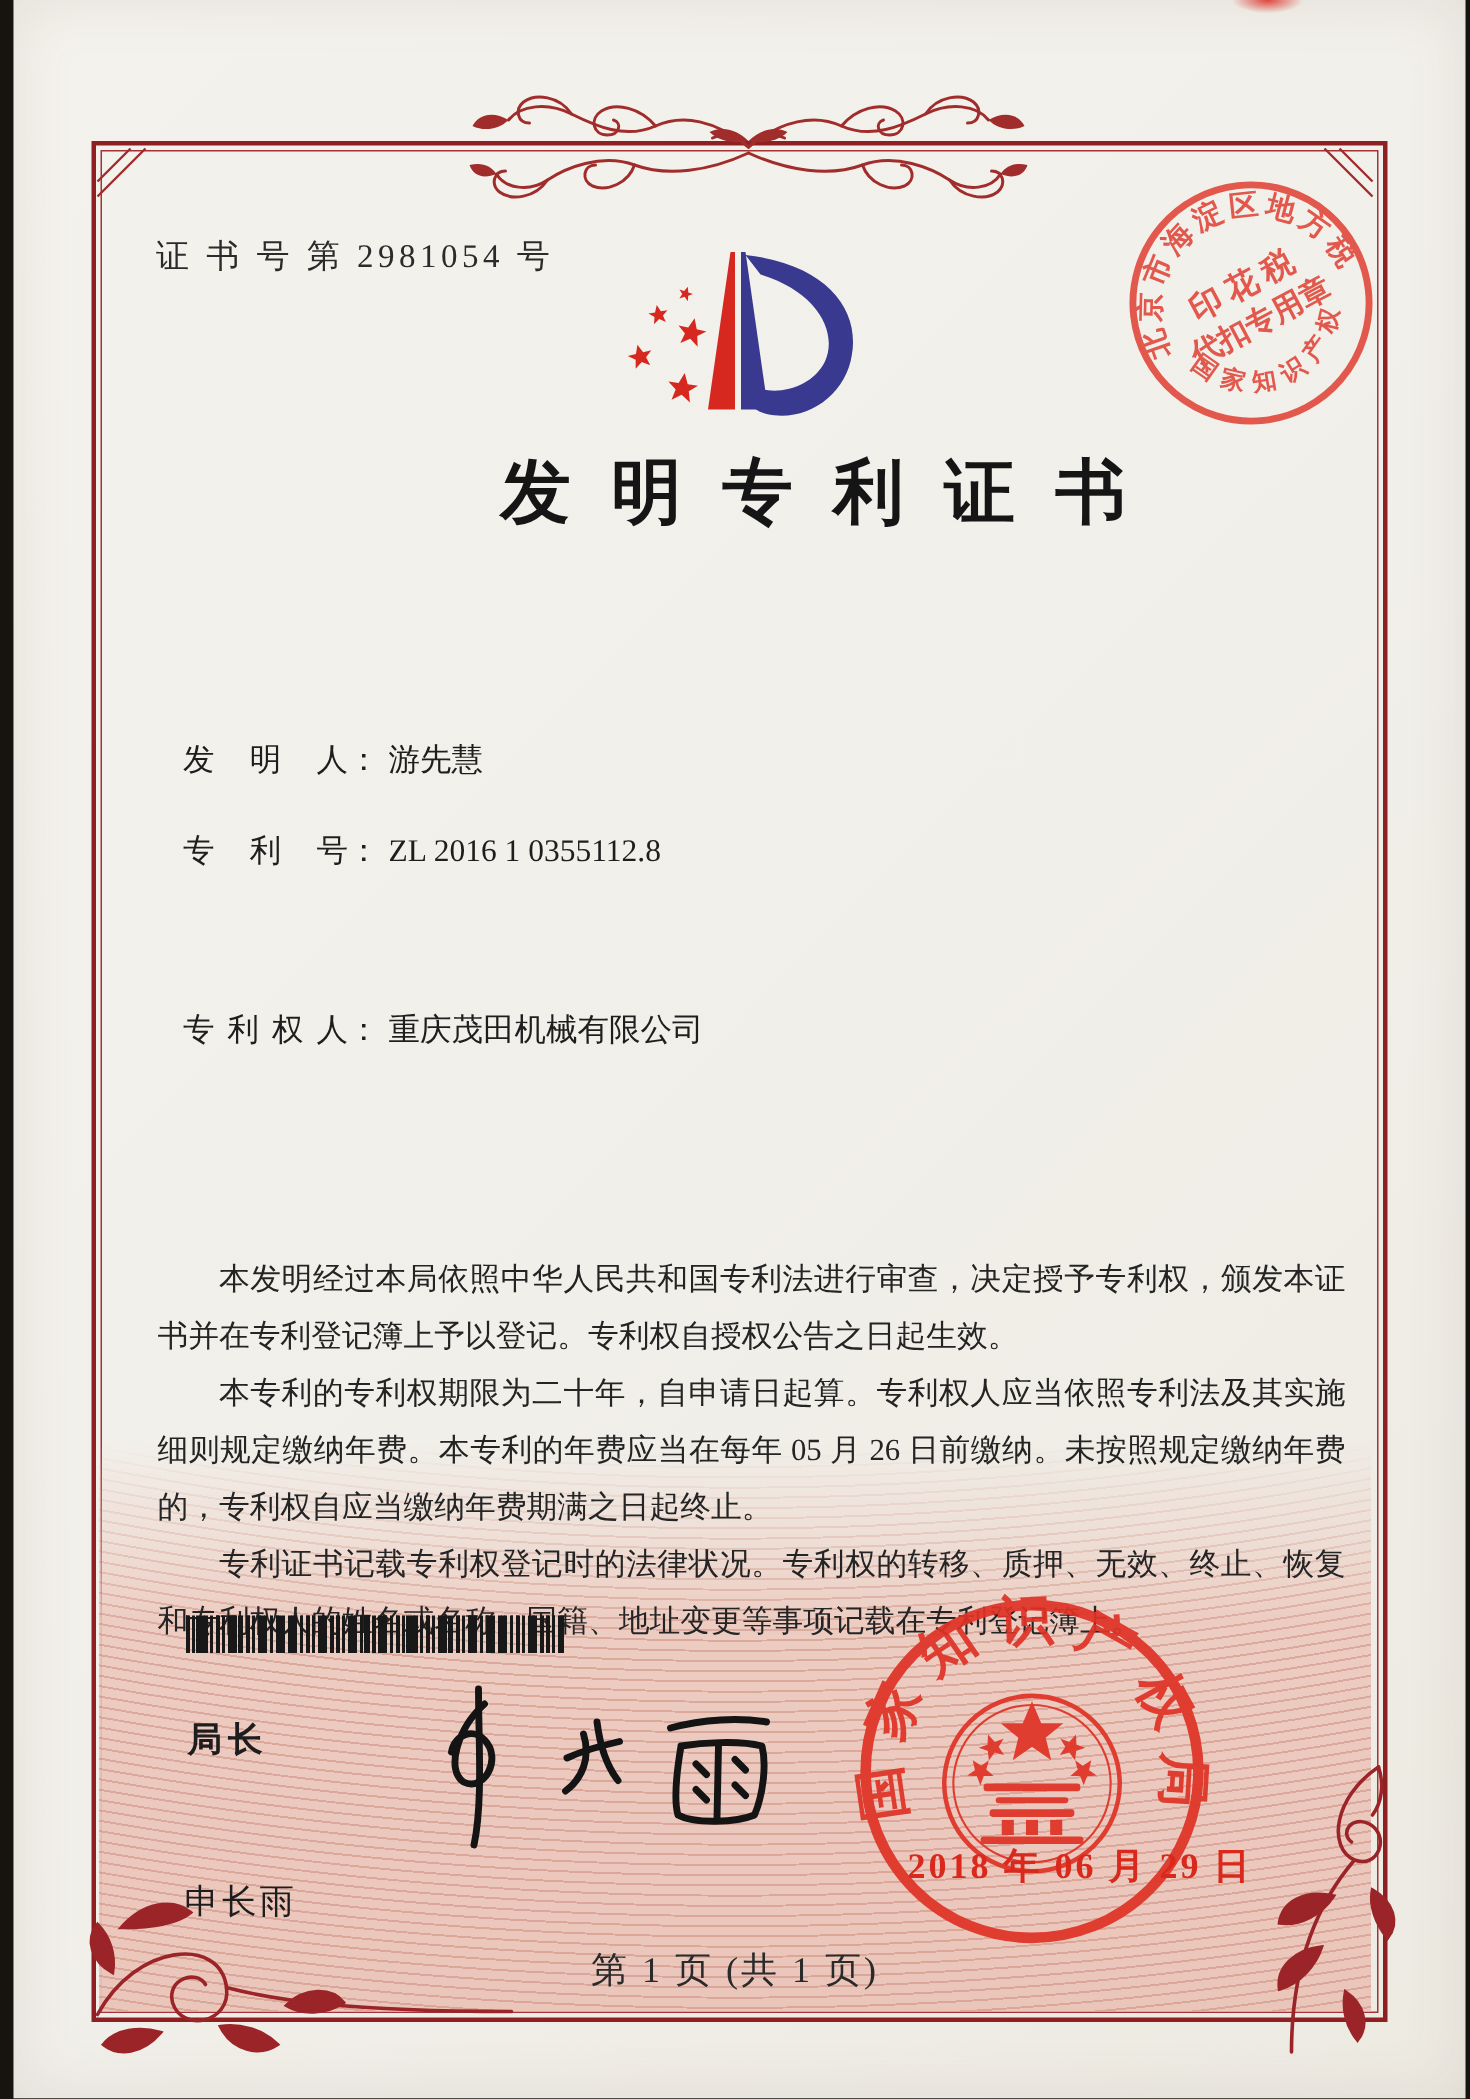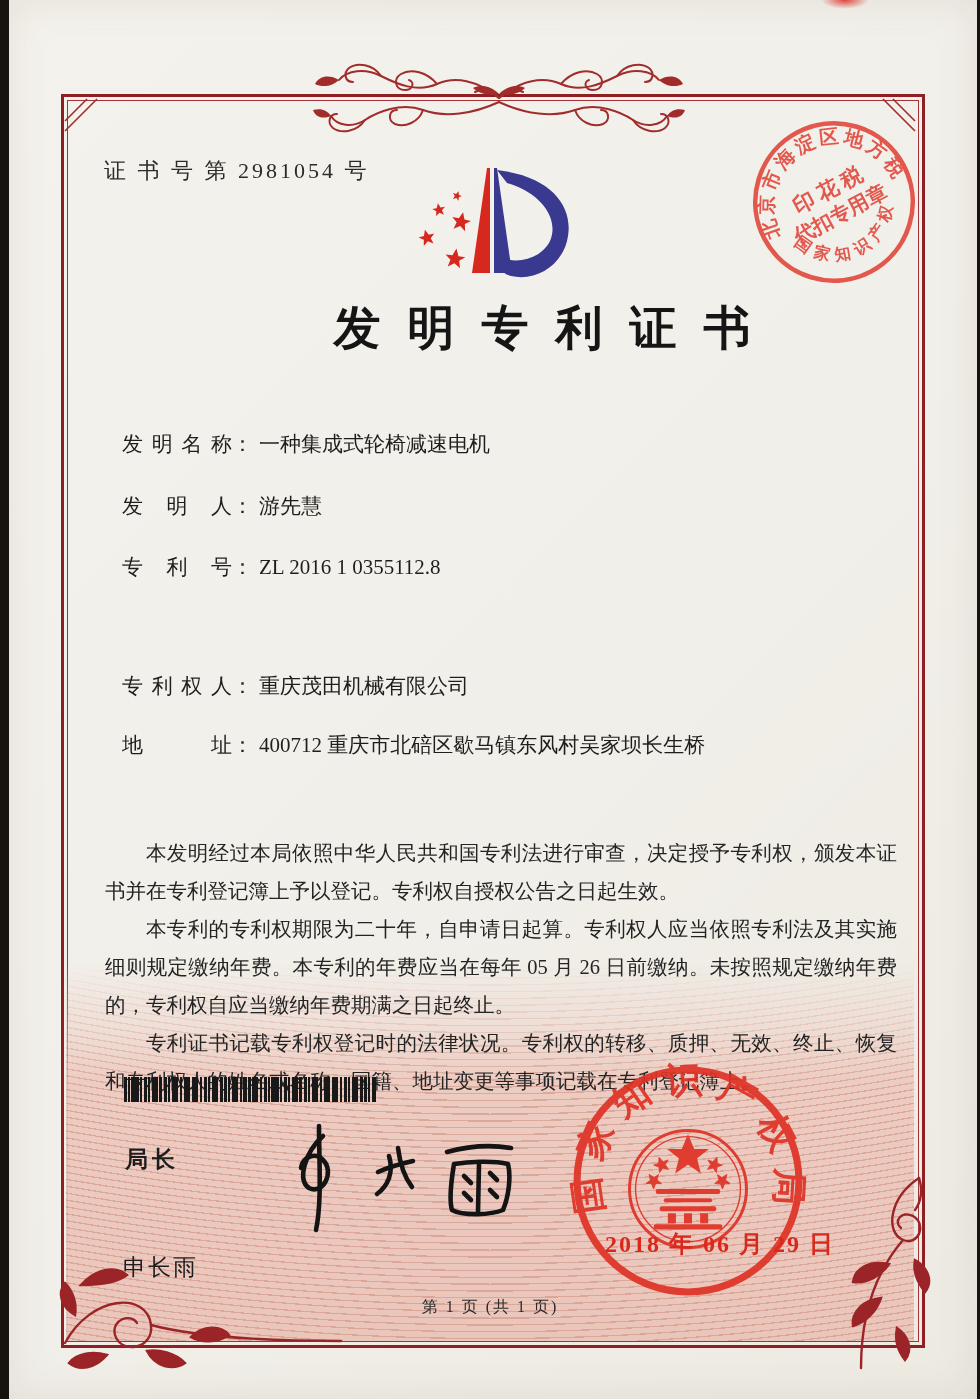--- a/index.html
+++ b/index.html
@@ -77,21 +77,21 @@
   .sig-name{position:absolute;left:114px;top:1252px;font-size:23px;color:#1d1d1d;letter-spacing:2px;}
   .sig-svg{position:absolute;left:252px;top:1120px;}
   .seal-svg{position:absolute;left:558px;top:1060px;opacity:.92;}
   .seal-date{
     position:absolute;left:596px;top:1228px;font-size:24px;color:#d9281c;
     letter-spacing:2px;white-space:pre;font-weight:bold;
   }
   .tax-stamp{position:absolute;left:733px;top:110px;transform:rotate(-28deg);opacity:.88;}
   .footer{
     position:absolute;left:52px;top:1297px;width:858px;text-align:center;
-    font-size:16px;color:#2a2a2a;letter-spacing:2px;
+    font-size:24px;color:#2a2a2a;letter-spacing:2px;
   }
   .logo-svg{position:absolute;left:390px;top:152px;}
   .orn{position:absolute;}
   svg text{font-family:"Liberation Serif","DejaVu Serif",serif;}
 </style>
 </head>
 <body>
 
 <div class="paper">
 
@@ -189,34 +189,28 @@
     </text>
     <text font-size="16" font-weight="bold" fill="#e04438">
       <textPath href="#taxBottom" textLength="150" lengthAdjust="spacing">国家知识产权局</textPath>
     </text>
     <text x="90" y="84" text-anchor="middle" font-size="21" font-weight="bold" fill="#e04438">印 花 税</text>
     <text x="90" y="110" text-anchor="middle" font-size="20" font-weight="bold" fill="#e04438">代扣专用章</text>
   </svg>
 
   <div class="title">发明专利证书</div>
 
-  <div class="field" style="top:430px">
-    <span class="lbl">发明名称</span><span class="colon">：</span><span>一种集成式轮椅减速电机</span>
-  </div>
   <div class="field" style="top:492px">
     <span class="lbl">发明人</span><span class="colon">：</span><span>游先慧</span>
   </div>
   <div class="field" style="top:553px">
     <span class="lbl">专利号</span><span class="colon">：</span><span>ZL 2016 1 0355112.8</span>
   </div>
   <div class="field" style="top:672px">
     <span class="lbl">专利权人</span><span class="colon">：</span><span>重庆茂田机械有限公司</span>
-  </div>
-  <div class="field" style="top:731px">
-    <span class="lbl">地址</span><span class="colon">：</span><span>400712 重庆市北碚区歇马镇东风村吴家坝长生桥</span>
   </div>
 
   <div class="field" style="top:790px;width:780px">
   </div>
 
   <div class="paras">
     <p>本发明经过本局依照中华人民共和国专利法进行审查，决定授予专利权，颁发本证书并在专利登记簿上予以登记。专利权自授权公告之日起生效。</p>
     <p>本专利的专利权期限为二十年，自申请日起算。专利权人应当依照专利法及其实施细则规定缴纳年费。本专利的年费应当在每年 05 月 26 日前缴纳。未按照规定缴纳年费的，专利权自应当缴纳年费期满之日起终止。</p>
     <p>专利证书记载专利权登记时的法律状况。专利权的转移、质押、无效、终止、恢复和专利权人的姓名或名称、国籍、地址变更等事项记载在专利登记簿上。</p>
   </div>

